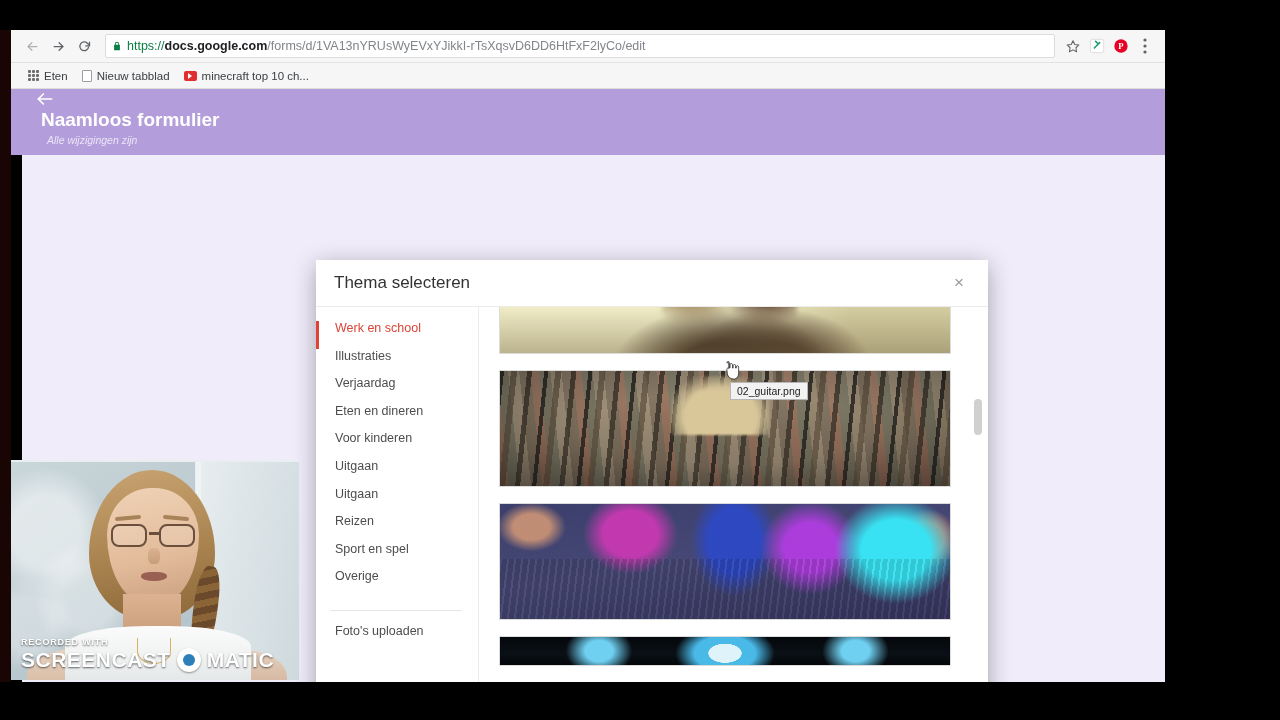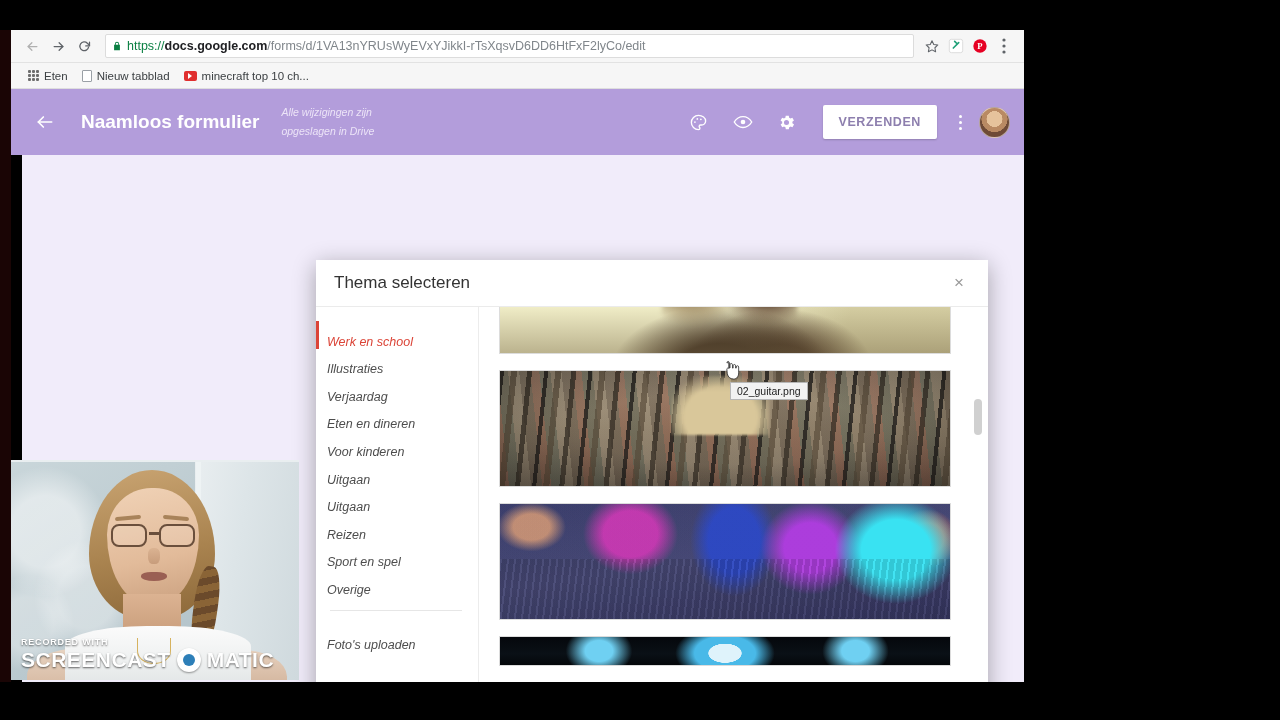--- a/index.html
+++ b/index.html
@@ -18,21 +18,21 @@
 
   
   .bar-top { position: absolute; left: 0; top: 0; width: 1280px; height: 30px; background: #000; z-index: 60; }
   .bar-bottom { position: absolute; left: 0; bottom: 0; width: 1280px; height: 38px; background: #000; z-index: 60; }
   .bar-left { position: absolute; left: 0; top: 0; width: 11px; height: 720px; background: #1a0505; z-index: 59; }
   .bar-right { position: absolute; right: 0; top: 0; width: 0px; height: 720px; background: #000; z-index: 59; }
 
   
   .browser {
     position: absolute; left: 11px; top: 30px;
-    width: 1013px; height: 652px;
+    width: 1154px; height: 652px;
     background: #0f172a;
   }
   .toolbar {
     position: relative;
     height: 33px;
     background: #f6f6f6;
     border-bottom: 1px solid #e2e2e2;
     display: flex; align-items: center;
     padding: 0 8px;
   }
@@ -99,22 +99,23 @@
   .app {
     position: relative;
     height: 593px;
     background: #f1ecfa;
     overflow: hidden;
   }
   .forms-header {
     position: relative;
     height: 66px;
     background: #b39ddb;
-    display: flex; align-items: center;
+    display: flex; align-items: flex-start;
     padding: 0 14px;
+    flex-direction: column;
   }
   .hdr-back {
     width: 40px; height: 40px; color: #fff; font-size: 20px;
     display: flex; align-items: center; justify-content: center;
   }
   .hdr-title {
     color: #ffffff; font-size: 19px; font-weight: bold;
     margin-left: 16px; white-space: nowrap;
   }
   .hdr-saved {
@@ -183,24 +184,23 @@
     display: flex; align-items: center; justify-content: center; }
   .modal-main { flex: 1 1 auto; display: flex; overflow: hidden; }
 
   .cat-list {
     width: 163px; flex: 0 0 auto;
     border-right: 1px solid #ececec;
     padding-top: 14px;
     font-size: 12.5px;
   }
   .cat {
-    height: 27.6px; display: flex; align-items: flex-end;
-    padding-left: 8px; color: #4d4d4d;
+    height: 27.6px; display: flex; align-items: flex-start;
+    padding-left: 16px; color: #4d4d4d;
     border-left: 3px solid transparent;
-    font-style: italic;
   }
   .cat.selected { color: #db4437; border-left-color: #db4437; font-weight: normal; }
   .cat-sep { height: 1px; background: #e6e6e6; margin: 13px 16px 13px 14px; }
 
   .thumbs-wrap { flex: 1 1 auto; position: relative; overflow: hidden; background: #fff; }
   .thumbs {
     position: absolute; left: 0; top: 0; right: 0; bottom: 0;
     padding: 0 26px 0 20px;
   }
   .thumb {

